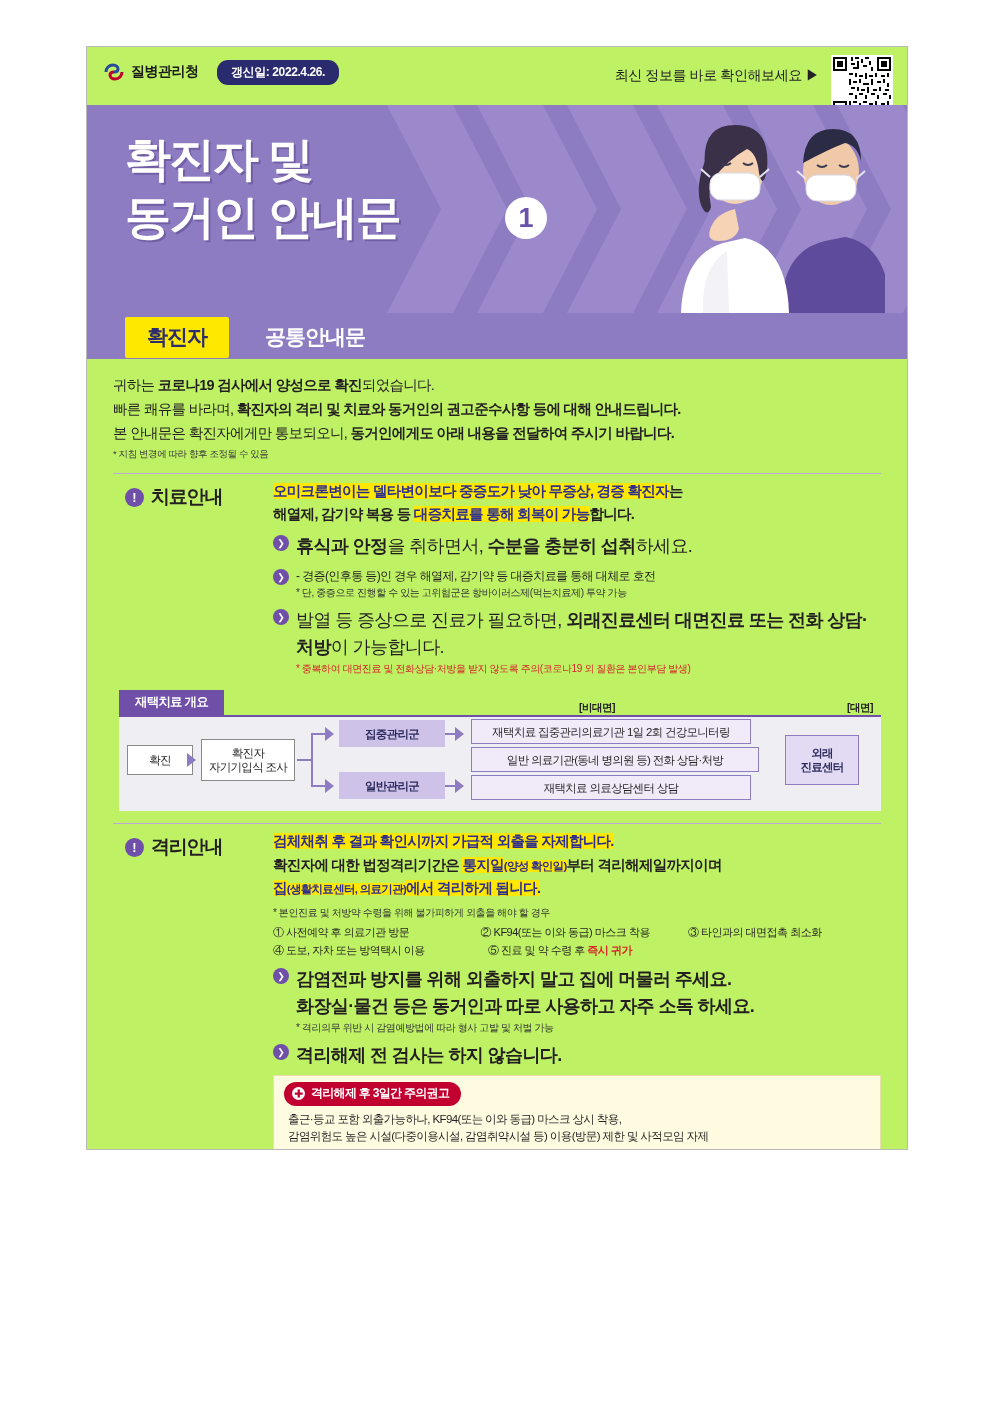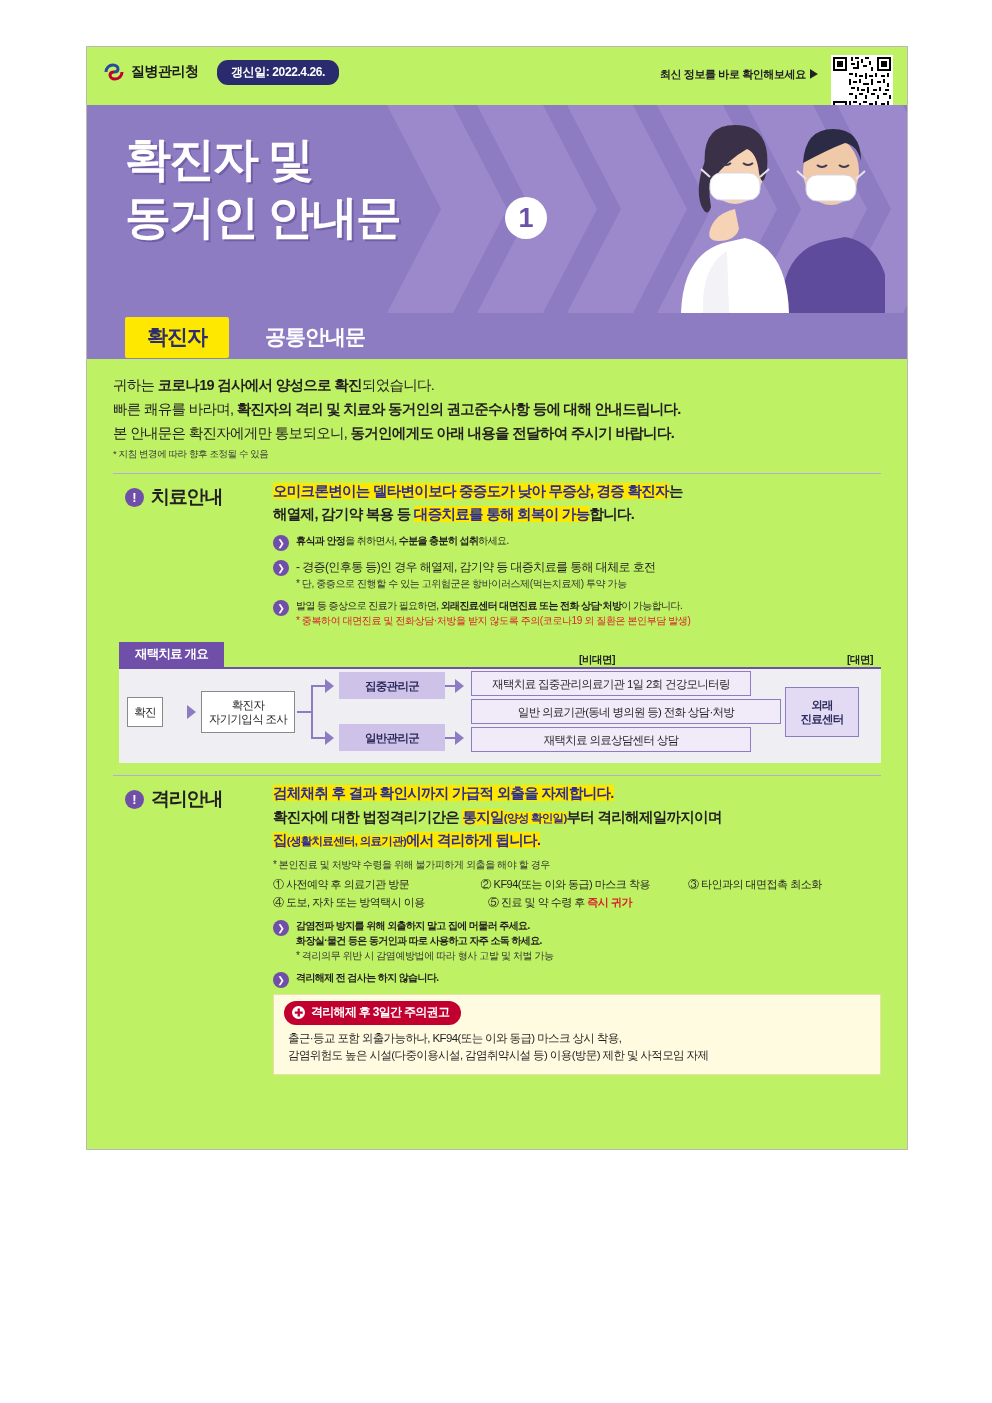--- a/index.html
+++ b/index.html
@@ -58,22 +58,22 @@
     font-size: 12px;
     font-weight: bold;
     border-radius: 11px;
     padding: 4px 14px;
     letter-spacing: -0.4px;
   }
   .qr-label {
     position: absolute;
     right: 88px;
     top: 20px;
-    font-size: 11px;
-    font-weight: bold;
+    font-size: 14px;
+    font-weight: normal;
     color: #222;
     letter-spacing: -0.4px;
   }
   .qr-box {
     position: absolute;
     right: 14px;
     top: 8px;
     width: 62px;
     height: 62px;
     background: #fff;
@@ -228,21 +228,21 @@
     flex: 0 0 auto;
     width: 16px; height: 16px;
     border-radius: 50%;
     background: #6f4fa8;
     color: #fff;
     font-size: 9px;
     display: flex; align-items: center; justify-content: center;
     margin-top: 2px;
   }
   .btext {
-    font-size: 10px;
+    font-size: 18px;
     line-height: 1.5;
     letter-spacing: -0.6px;
   }
   .btext b { font-weight: bold; }
   .sub {
     font-size: 12px;
     letter-spacing: -0.6px;
     margin-top: 1px;
   }
   .tiny {
@@ -553,21 +553,21 @@
       </div>
     </div>
 
     <div class="flowwrap">
       <div class="flow-tab">재택치료 개요</div>
       <div class="flow-body">
 
         <div class="flow-label" style="left:460px; top:-16px;">[비대면]</div>
         <div class="flow-label" style="left:728px; top:-16px;">[대면]</div>
 
-        <div class="fb white" style="left:8px; top:28px; width:36px; height:30px;">확진</div>
+        <div class="fb white" style="left:8px; top:28px; width:66px; height:30px;">확진</div>
         <div class="chevarrow" style="left:68px; top:36px;"></div>
 
         <div class="fb white" style="left:82px; top:22px; width:94px; height:42px; white-space:pre-line;">확진자
 자기기입식 조사</div>
 
         <div class="connector" style="left:178px; top:42px; width:14px; height:2px;"></div>
         <div class="connector" style="left:192px; top:16px; width:2px; height:54px;"></div>
         <div class="connector" style="left:192px; top:16px; width:14px; height:2px;"></div>
         <div class="connector" style="left:192px; top:68px; width:14px; height:2px;"></div>
         <div class="chevarrow" style="left:206px; top:10px;"></div>
@@ -575,21 +575,21 @@
 
         <div class="fb purple" style="left:220px; top:3px; width:106px; height:27px;">집중관리군</div>
         <div class="fb purple" style="left:220px; top:55px; width:106px; height:27px;">일반관리군</div>
 
         <div class="connector" style="left:326px; top:16px; width:10px; height:2px;"></div>
         <div class="connector" style="left:326px; top:68px; width:10px; height:2px;"></div>
         <div class="chevarrow" style="left:336px; top:10px;"></div>
         <div class="chevarrow" style="left:336px; top:62px;"></div>
 
         <div class="fb lav" style="left:352px; top:2px; width:280px; height:25px;">재택치료 집중관리의료기관 1일 2회 건강모니터링</div>
-        <div class="fb lav" style="left:352px; top:30px; width:310px; height:25px;">일반 의료기관(동네 병의원 등) 전화 상담·처방</div>
+        <div class="fb lav" style="left:352px; top:30px; width:288px; height:25px;">일반 의료기관(동네 병의원 등) 전화 상담·처방</div>
         <div class="fb lav" style="left:352px; top:58px; width:280px; height:25px;">재택치료 의료상담센터 상담</div>
 
         <div class="fb lav2" style="left:666px; top:18px; width:74px; height:50px; white-space:pre-line;">외래
 진료센터</div>
       </div>
     </div>
 
     <hr class="divider">
 
     <div style="position:relative;">

